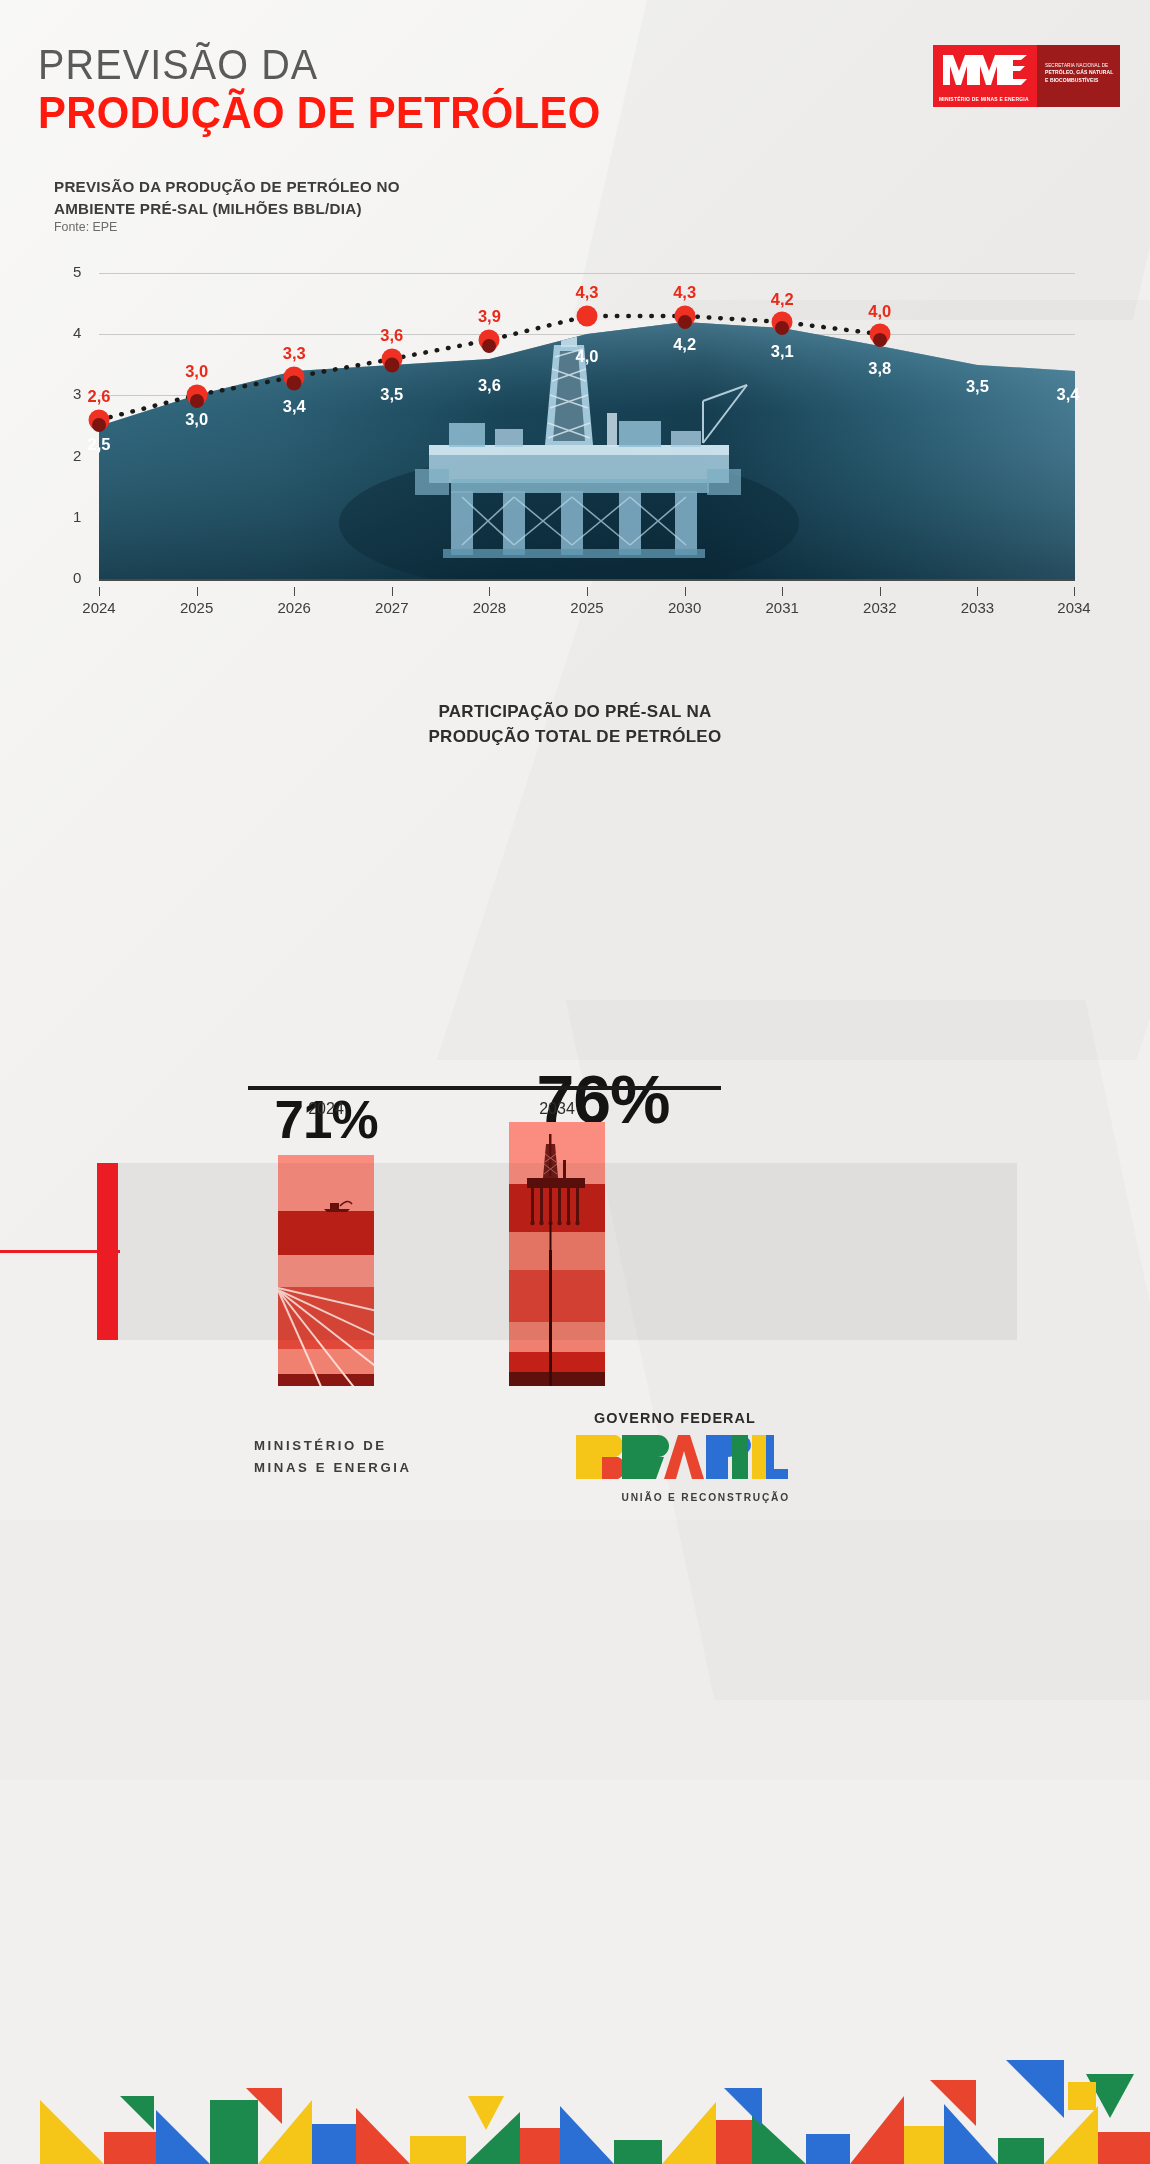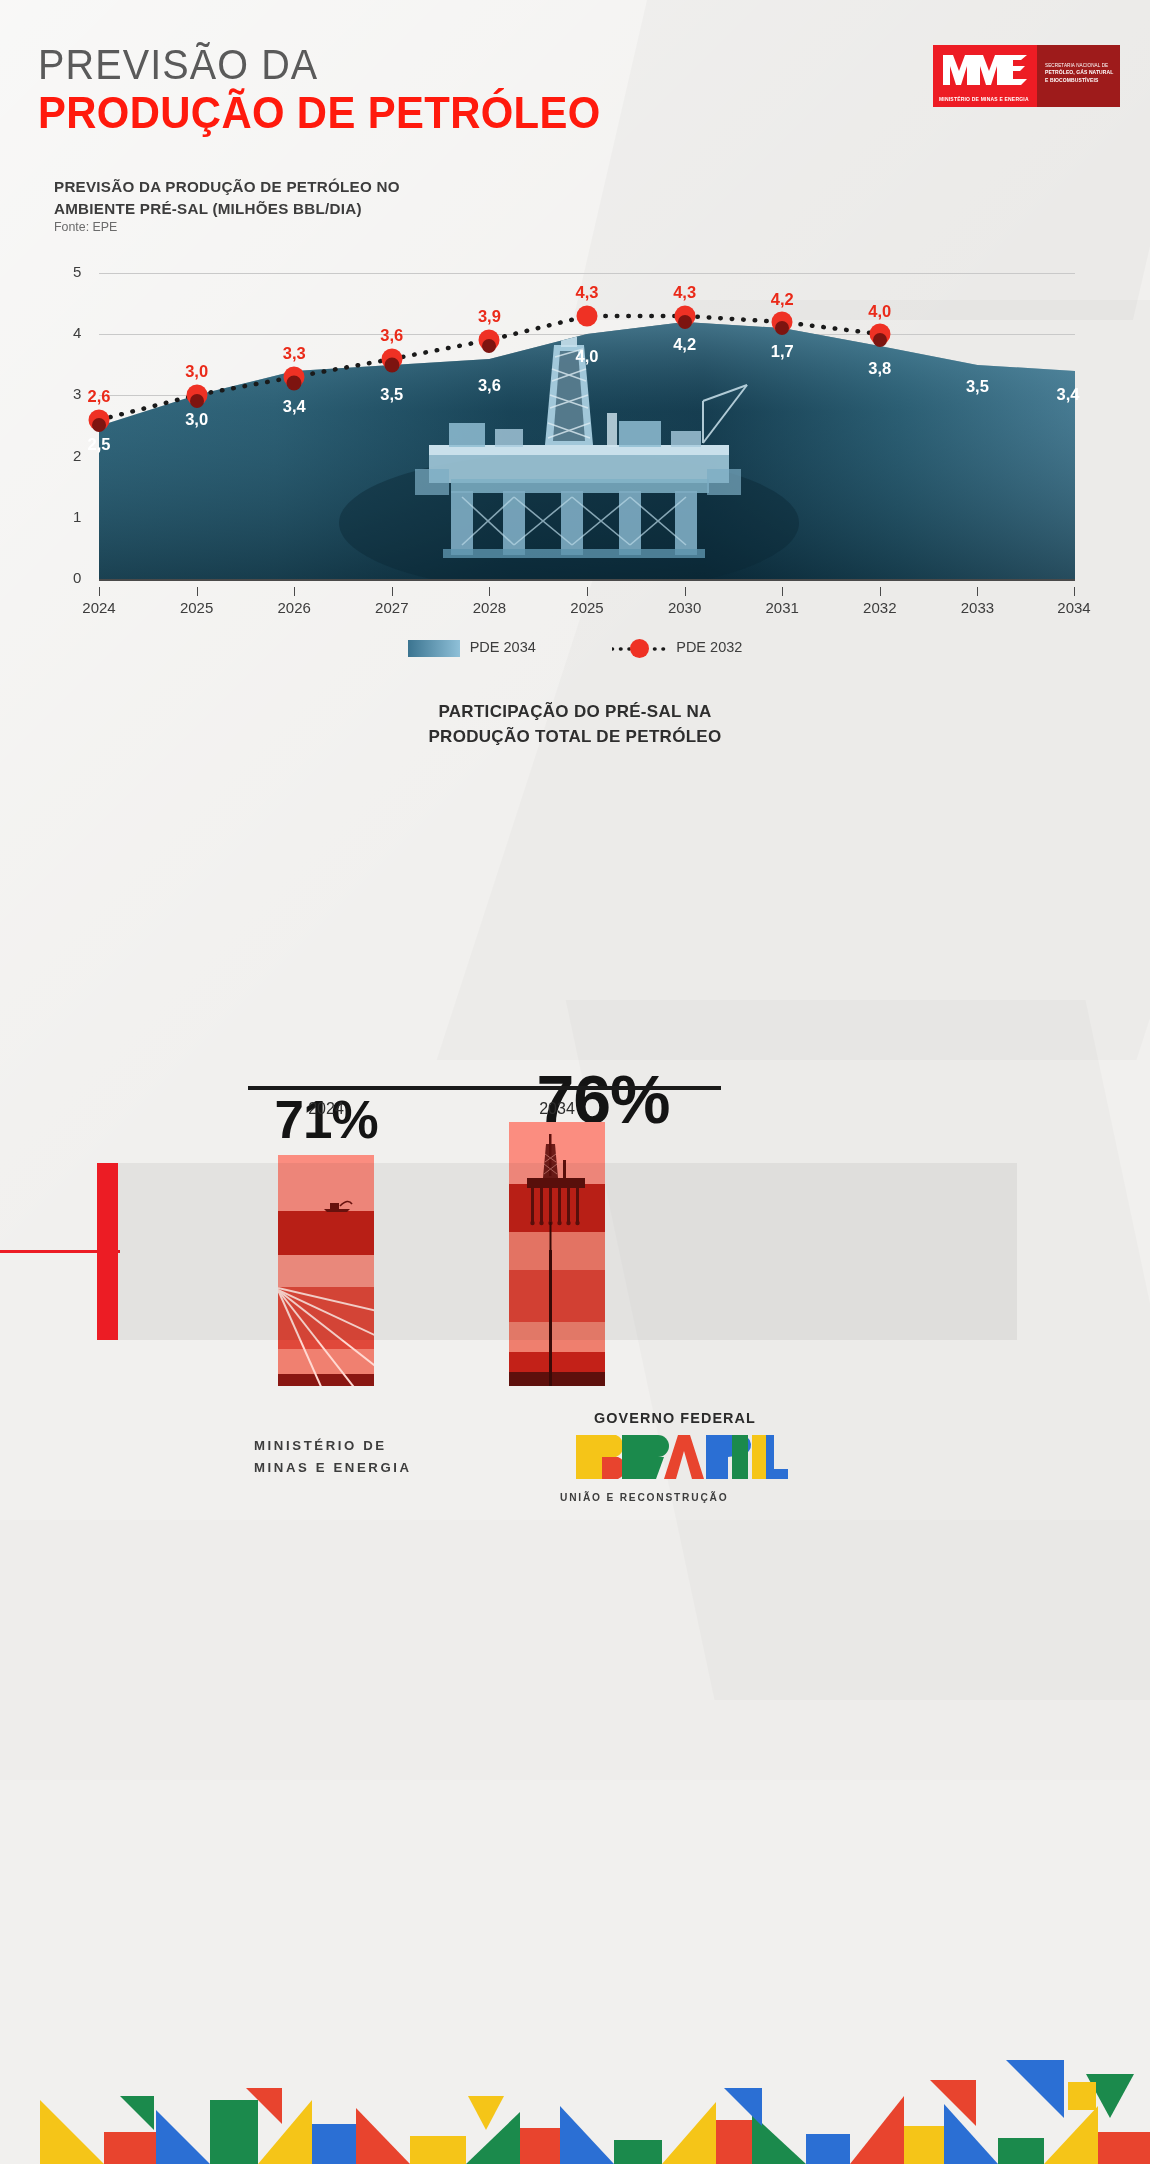--- a/index.html
+++ b/index.html
@@ -102,21 +102,21 @@
   .callout-line { position:absolute; left:0px; top:1250px; width:120px; height:3px; background:#ec1c24; }
   .callout-txt { position:absolute; left:40px; top:22px; width:845px; font-size:21.5px;
                  color:#2b2b2b; line-height:1.53; }
 
   
   .footer { position:absolute; top:1395px; left:0; width:1150px; height:160px; }
   .f-min { position:absolute; left:254px; top:40px; width:200px; text-align:left;
            font-size:13.2px; font-weight:bold; color:#3d3d3d; letter-spacing:2.6px; line-height:1.7; }
   .f-gov { position:absolute; left:560px; top:15px; width:230px; text-align:center;
            font-size:14.4px; font-weight:bold; color:#2b2b2b; letter-spacing:1.1px; }
-  .f-uni { position:absolute; left:560px; top:97px; width:230px; text-align:left;
+  .f-uni { position:absolute; left:560px; top:97px; width:230px; text-align:right;
            font-size:10.2px; font-weight:bold; color:#3d3d3d; letter-spacing:1.8px; }
   .brasil { position:absolute; left:560px; top:32px; width:230px; height:62px; }
   .brasil-txt { position:absolute; left:0; top:4px; width:230px; text-align:center;
                 font-size:46px; font-weight:bold; color:#1b5e3f; letter-spacing:-1px;
                 font-family:"Liberation Sans", sans-serif; }
 
   .shapes { position:absolute; left:0; top:1540px; width:1150px; height:624px; }
 </style>
 </head>
 <body>
@@ -289,21 +289,21 @@
       <div class="dlab-red" style="left:707.2px;top:17px;">4,2</div>
       <div class="dlab-red" style="left:804.8px;top:29px;">4,0</div>
 
       <div class="dlab-wht" style="left:24px;  top:162px;">2,5</div>
       <div class="dlab-wht" style="left:121.6px;top:137px;">3,0</div>
       <div class="dlab-wht" style="left:219.2px;top:124px;">3,4</div>
       <div class="dlab-wht" style="left:316.8px;top:112px;">3,5</div>
       <div class="dlab-wht" style="left:414.4px;top:103px;">3,6</div>
       <div class="dlab-wht" style="left:512px;  top:74px;">4,0</div>
       <div class="dlab-wht" style="left:609.6px;top:62px;">4,2</div>
-      <div class="dlab-wht" style="left:707.2px;top:69px;">1,7</div>
+      <div class="dlab-wht" style="left:707.2px;top:69px;">3,1</div>
       <div class="dlab-wht" style="left:804.8px;top:86px;">3,8</div>
       <div class="dlab-wht" style="left:902.4px;top:104px;">3,5</div>
       <div class="dlab-wht" style="left:993px;  top:112px;">3,4</div>
     </div>
 
     <div class="axis-x"></div>
     <div class="xlabels">
       <div class="xtick" style="left:0px;"></div>
       <div class="xtick" style="left:97.6px;"></div>
       <div class="xtick" style="left:195.2px;"></div>
@@ -321,33 +321,20 @@
       <div class="xlab" style="left:292.8px;">2027</div>
       <div class="xlab" style="left:390.4px;">2028</div>
       <div class="xlab" style="left:488px;">2025</div>
       <div class="xlab" style="left:585.6px;">2030</div>
       <div class="xlab" style="left:683.2px;">2031</div>
       <div class="xlab" style="left:780.8px;">2032</div>
       <div class="xlab" style="left:878.4px;">2033</div>
       <div class="xlab" style="left:975px;">2034</div>
     </div>
 
-    <div class="legend">
-      <div class="lg-item">
-        <span class="lg-sw"></span><span>PDE 2034</span>
-      </div>
-      <div class="lg-item">
-        <span class="lg-dots">
-          <svg width="54" height="17" style="position:absolute;left:0;top:0;">
-            <line x1="0" y1="9" x2="54" y2="9" stroke="#1a1a1a" stroke-width="3.6" stroke-linecap="round" stroke-dasharray="0.5 8"></line>
-          </svg>
-          <span class="lg-dot-big"></span>
-        </span><span>PDE 2032</span>
-      </div>
-    </div>
   </div>
 
   <div class="pct-sec">
     <div class="pct-title">
       <span>PARTICIPAÇÃO DO PRÉ-SAL NA</span><br>
       <span>PRODUÇÃO TOTAL DE PETRÓLEO</span>
     </div>
   </div>
 
   <div class="pct-big" style="left:326px; top:1089px;">71%</div>

